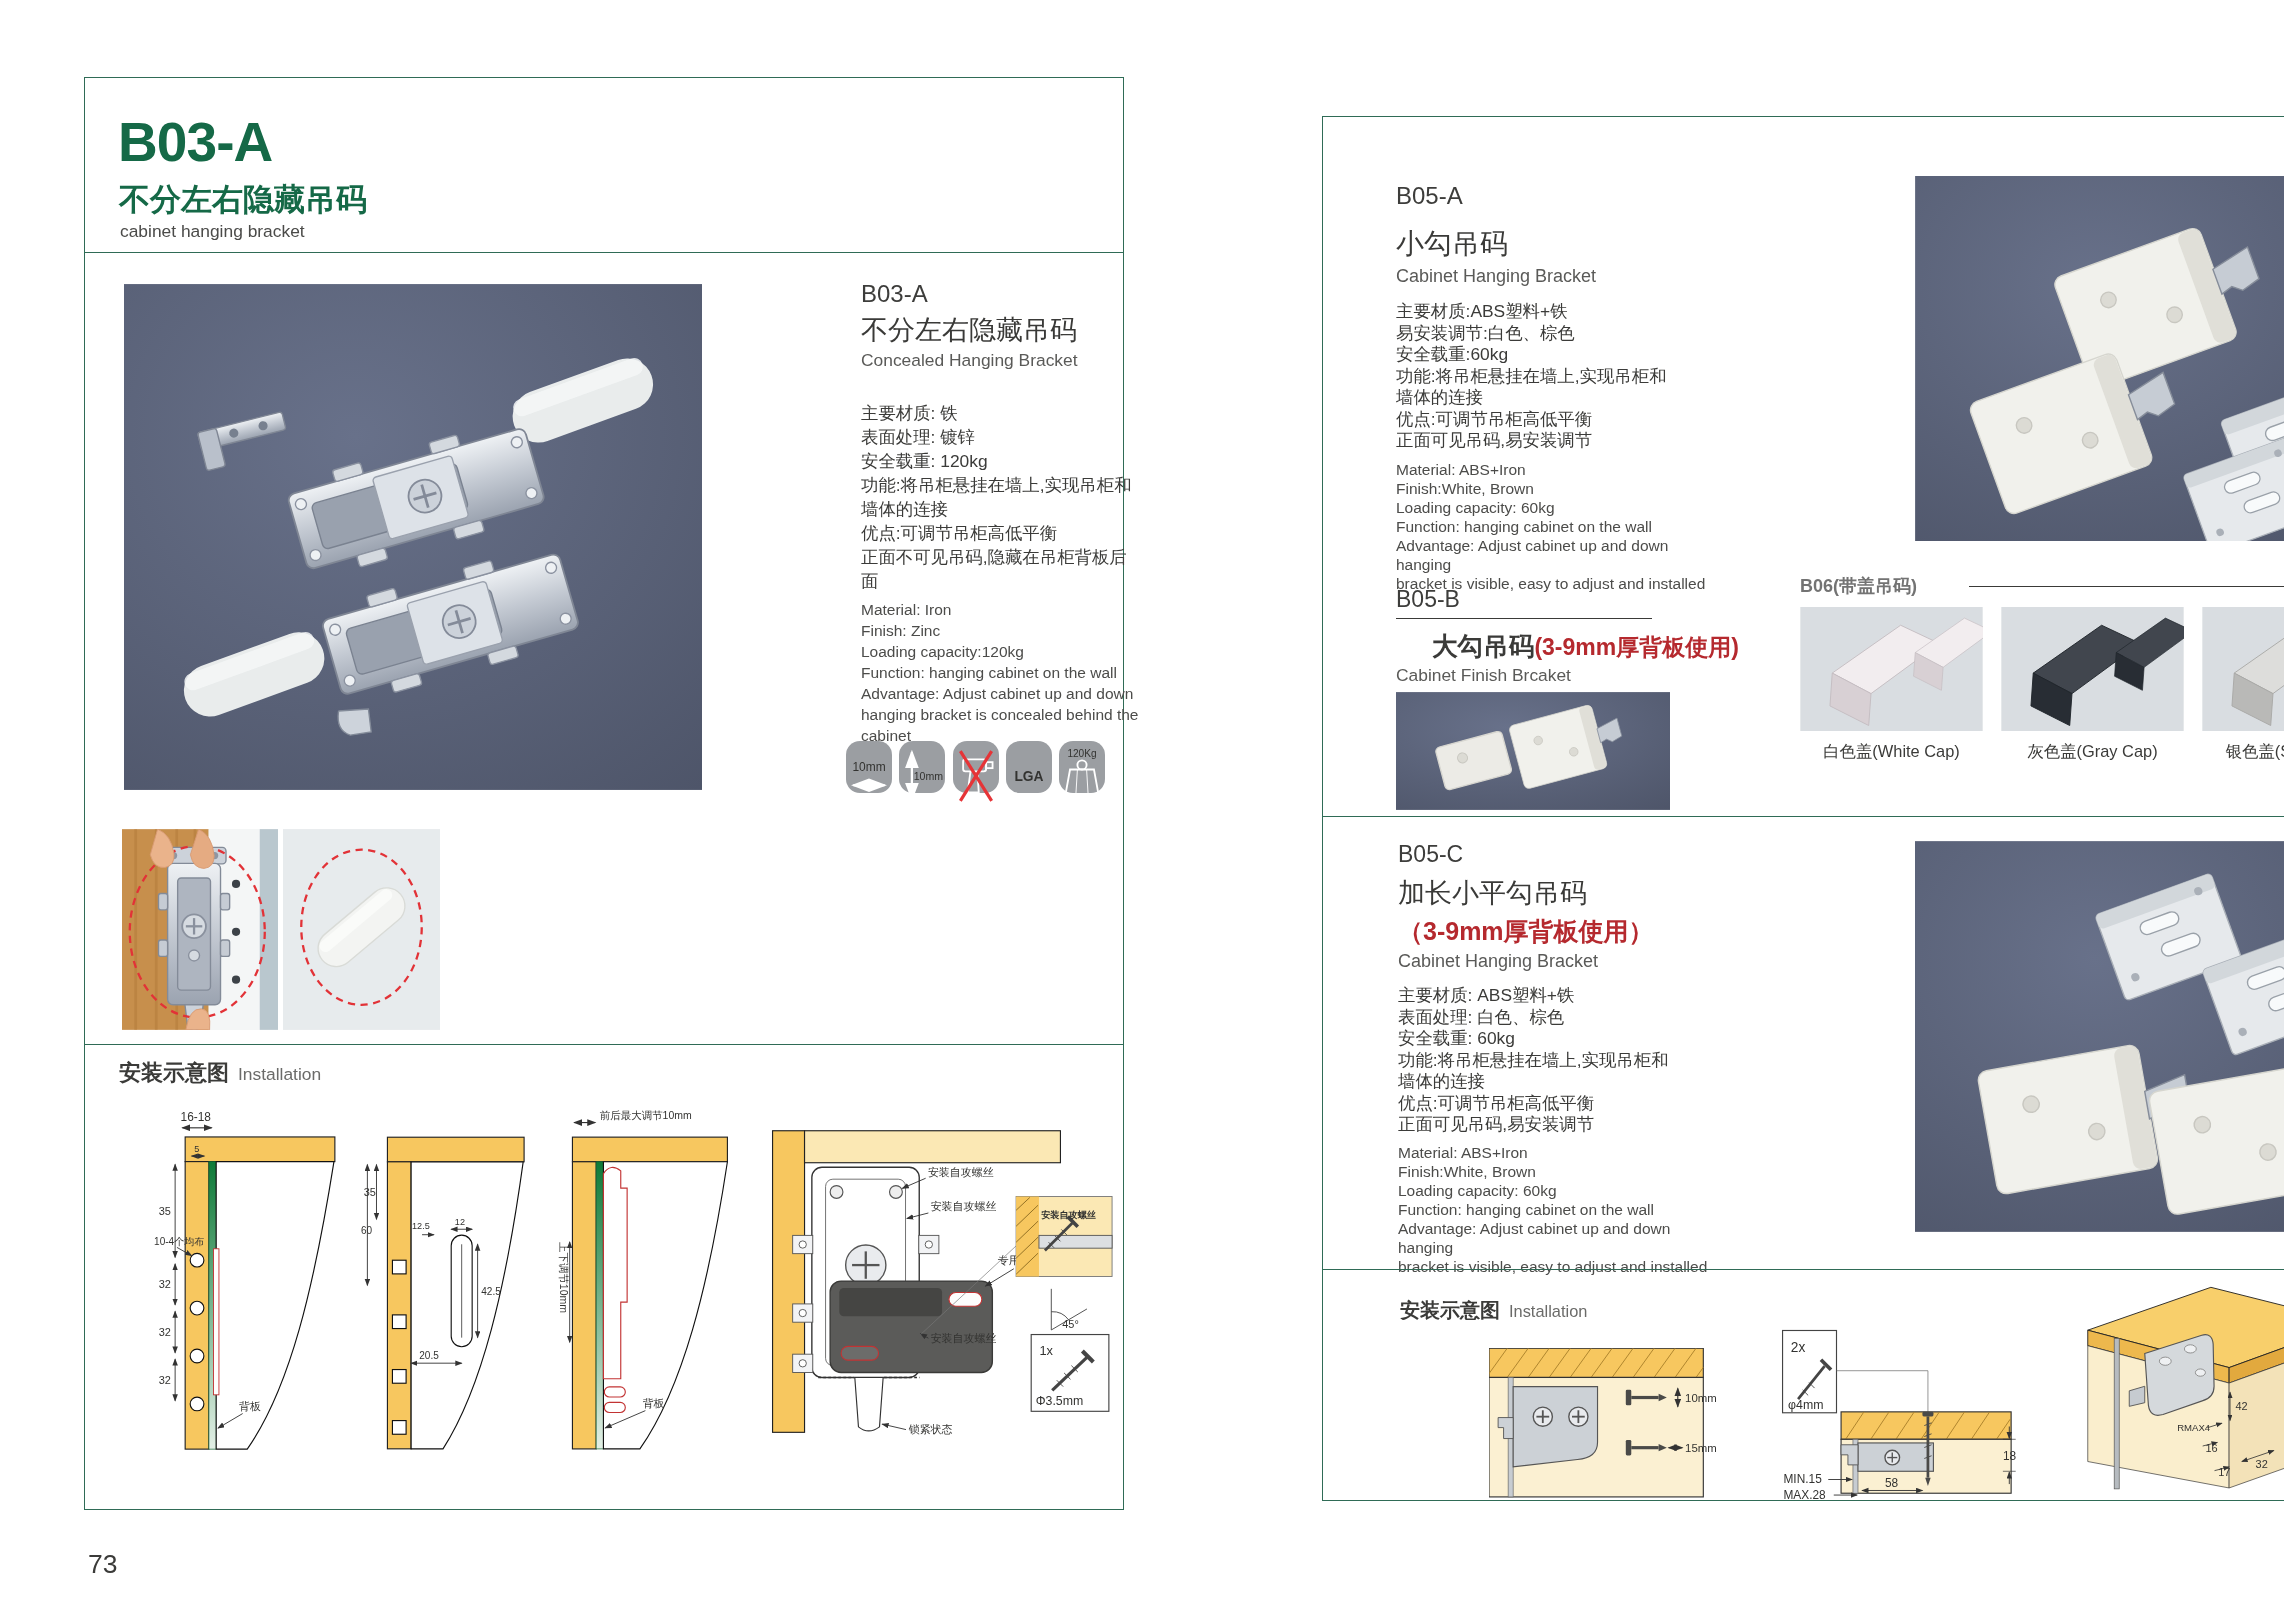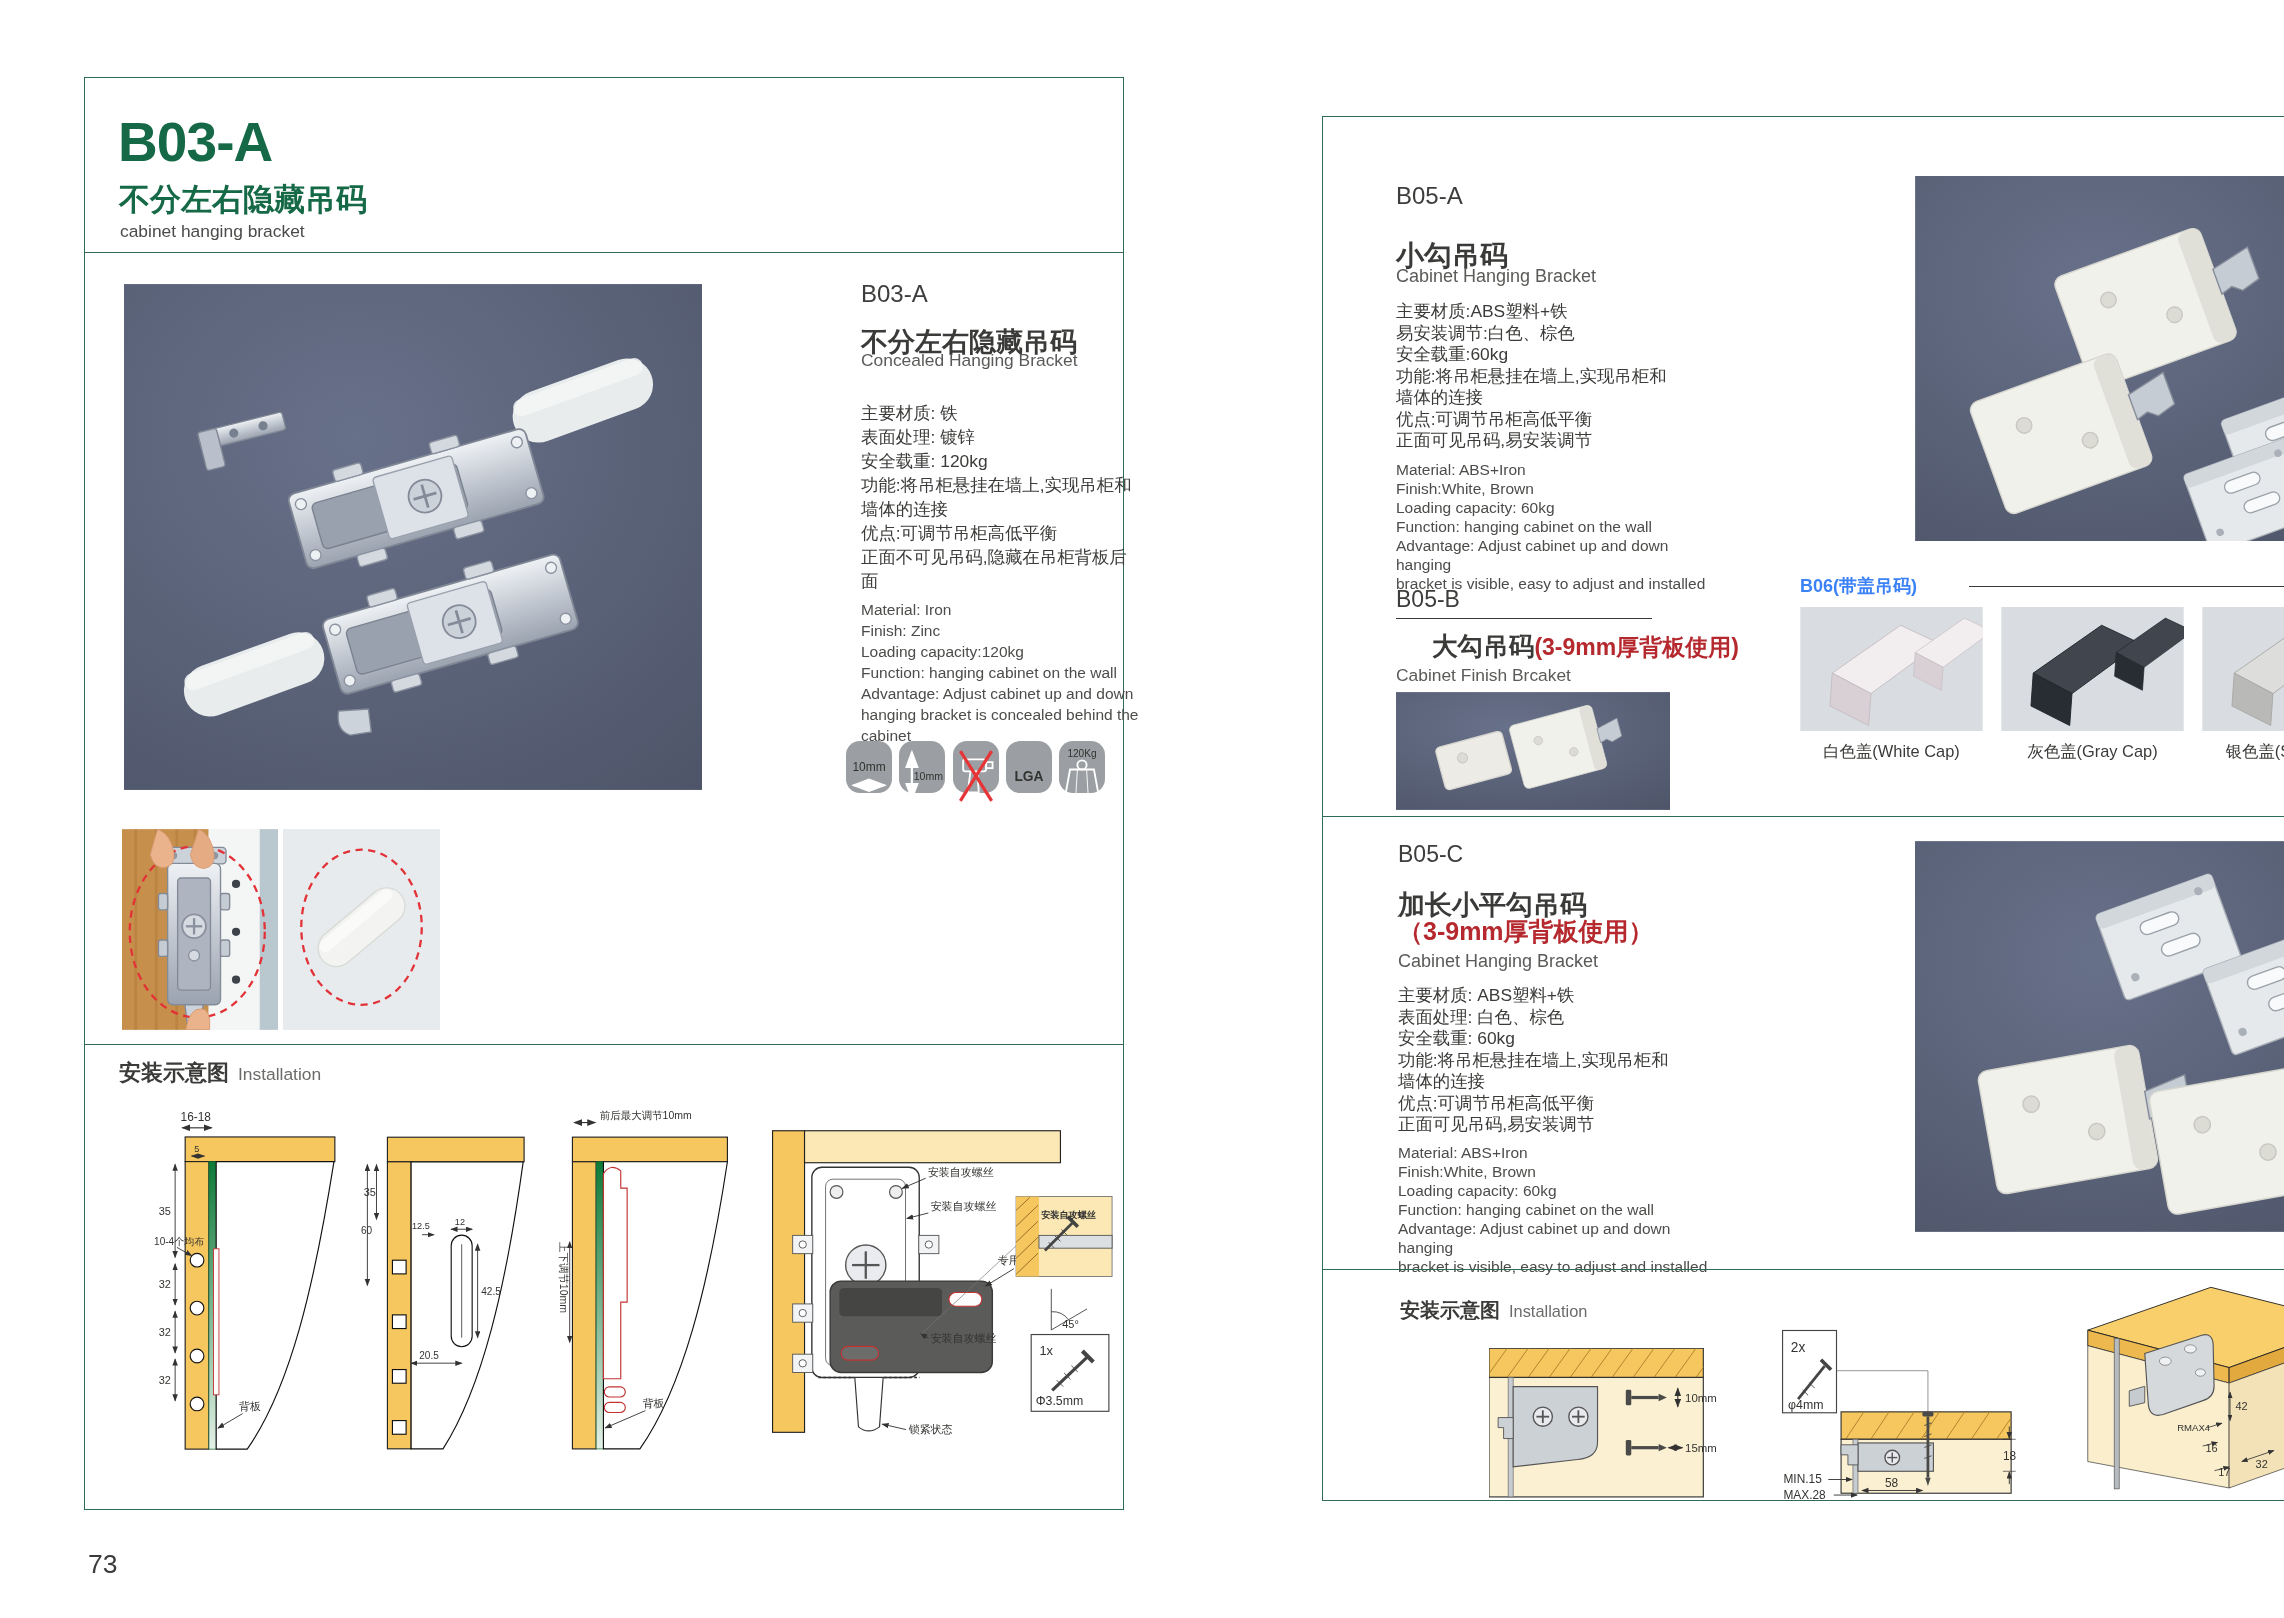--- a/index.html
+++ b/index.html
@@ -5,21 +5,21 @@
   html,body{margin:0;padding:0;}
   body{width:2482px;height:1618px;background:#ffffff;font-family:"Liberation Sans",sans-serif;position:relative;overflow:hidden;color:#3b3b39;}
   .abs{position:absolute;}
   .frame{position:absolute;border:1.8px solid #2f6b56;background:#fff;}
   .divider{position:absolute;height:1.4px;background:#2f6b56;}
   .rule-dark{position:absolute;background:#3a3a38;}
   .code-big{font-size:55px;font-weight:700;color:#156947;letter-spacing:-0.9px;}
   .title-cn-green{font-size:31px;font-weight:600;color:#156947;}
   .title-en-gray{font-size:17.4px;color:#4b4b49;}
   .pcode{font-size:24px;color:#3d3d3b;}
-  .pname-cn{font-size:27px;font-weight:700;color:#3a3a38;margin-top:12px;}
+  .pname-cn{font-size:27px;font-weight:400;color:#3a3a38;}
   .pname-en{font-size:17.4px;color:#5a5a58;}
   .specs-cn div{font-size:17.4px;line-height:24px;color:#3b3b39;}
   .specs-en div{font-size:15.5px;line-height:21px;color:#4c4c4a;}
   .specs-cn-r div{font-size:17.4px;line-height:21.5px;color:#3b3b39;}
   .specs-en-r div{font-size:15.5px;line-height:19px;color:#4c4c4a;}
   .photo{position:absolute;overflow:hidden;}
   .tile{width:46px;height:52px;border-radius:14px;background:#9b9ea2;flex:0 0 auto;}
   .icons-row{position:absolute;display:flex;gap:7.3px;}
   .inst-title-cn{font-size:22px;font-weight:700;color:#3b3b39;}
   .inst-title-en{font-size:17.4px;color:#6b6b69;margin-left:9px;}
@@ -458,21 +458,21 @@
 <div class="photo" style="left:1915px;top:176px;width:451px;height:365px;">
   <svg width="451" height="365" viewBox="0 0 988 800">
     <rect width="988" height="800" fill="url(#pbgA)"></rect>
     <use href="#def-block" transform="translate(505,290) rotate(-20)"></use>
     <use href="#def-block" transform="translate(320,565) rotate(-20)"></use>
     <use href="#def-plate" transform="translate(830,585) rotate(-20)"></use>
     <use href="#def-plate" transform="translate(735,700) rotate(-20) scale(0.92)"></use>
   </svg>
 </div>
 
-<div class="abs" style="left:1800px;top:574px;font-size:18px;font-weight:700;color:#3b82f6;">B06(带盖吊码)</div>
+<div class="abs" style="left:1800px;top:574px;font-size:18px;font-weight:700;color:#737373;">B06(带盖吊码)</div>
 <div class="rule-dark" style="left:1969px;top:586px;width:402px;height:1.4px;"></div>
 
 <div class="photo" style="left:1800px;top:607px;width:183px;height:124px;">
   <svg width="183" height="124" viewBox="0 0 400 272">
     <rect width="400" height="272" fill="#d9dde1"></rect>
     <g transform="translate(70,145)">
       <polygon points="0,0 150,-105 235,-65 85,45" fill="#f2edef" stroke="#c4bcc0" stroke-width="2"></polygon>
       <polygon points="0,0 85,45 80,115 -5,72" fill="#d8d0d4" stroke="#c4bcc0" stroke-width="2"></polygon>
     </g>
     <g transform="translate(252,100) scale(0.72)">

